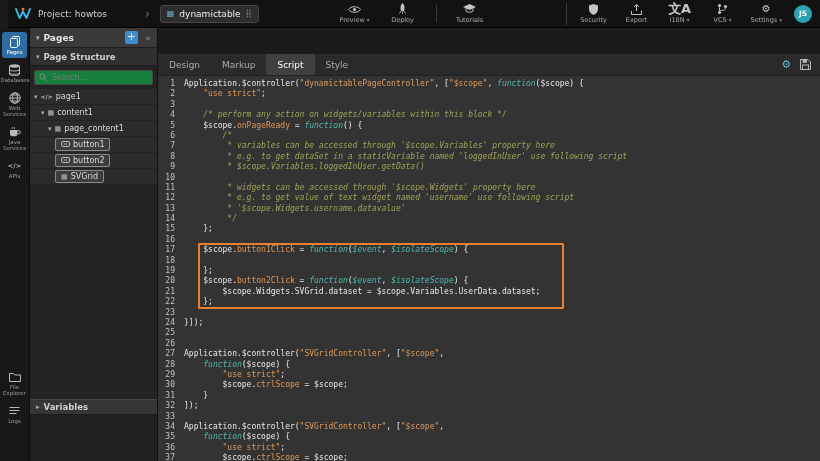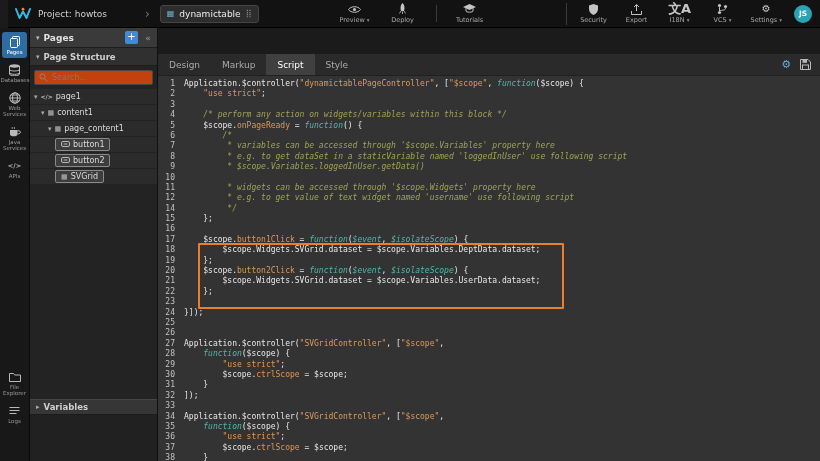--- a/index.html
+++ b/index.html
@@ -41,21 +41,21 @@
     flex-direction:column;border-right:1px solid #101010;z-index:3;}
   .panel-header{height:20px;background:#3a3a3a;display:flex;align-items:center;padding:0 3px 0 6px;gap:4px;border-bottom:1px solid #1d1d1d;}
   .panel-header .caret{font-size:7px;color:#bbb;}
   .ph-title{font-size:9px;font-weight:bold;color:#e2e2e2;flex:1;}
   .plus-btn{width:13px;height:13px;background:#3f8cd5;border-radius:2px;color:#fff;font-size:10px;
     line-height:12px;text-align:center;cursor:pointer;}
   .collapse-btn{width:12px;color:#9a9a9a;font-size:9px;text-align:center;cursor:pointer;}
   .panel-sub{height:18px;background:#303030;display:flex;align-items:center;gap:4px;padding:0 6px;
     border-bottom:1px solid #1d1d1d;font-size:8.5px;font-weight:bold;color:#cfcfcf;}
   .panel-sub .caret{font-size:7px;color:#aaa;}
-  .search-wrap{margin:4px;height:15px;background:#c2410c;border:1px solid #474747;border-radius:2px;
+  .search-wrap{margin:4px;height:15px;background:#15803d;border:1px solid #474747;border-radius:2px;
     display:flex;align-items:center;gap:4px;padding:0 4px;}
   .search-wrap input{flex:1;background:transparent;border:none;outline:none;color:#ccc;font-size:8px;
     font-family:"DejaVu Sans",sans-serif;width:80px;}
   .search-wrap input::placeholder{color:#7a7a7a;}
   .tree{display:flex;flex-direction:column;}
   .tree-row{height:16px;display:flex;align-items:center;gap:3px;background:#2b2b2b;border-bottom:1px solid #222;cursor:pointer;}
   .tree-caret{font-size:7px;color:#a8a8a8;}
   .tree-icon{font-size:7px;color:#b8b8b8;line-height:8px;}
   .tree-label{font-size:8px;color:#dcdcdc;white-space:nowrap;}
   .widget-box{display:flex;align-items:center;gap:3px;border:1px solid #8a8a8a;border-radius:2px;
@@ -340,25 +340,26 @@
       <div class="code-line"><span class="ln">3</span><span class="lt"></span></div>
       <div class="code-line"><span class="ln">4</span><span class="lt"><span class="c">    /* perform any action on widgets/variables within this block */</span></span></div>
       <div class="code-line"><span class="ln">5</span><span class="lt">    $scope.<span class="m">onPageReady</span> = <span class="k">function</span>() {</span></div>
       <div class="code-line"><span class="ln">6</span><span class="lt"><span class="c">        /*</span></span></div>
       <div class="code-line"><span class="ln">7</span><span class="lt"><span class="c">         * variables can be accessed through '$scope.Variables' property here</span></span></div>
       <div class="code-line"><span class="ln">8</span><span class="lt"><span class="c">         * e.g. to get dataSet in a staticVariable named 'loggedInUser' use following script</span></span></div>
       <div class="code-line"><span class="ln">9</span><span class="lt"><span class="c">         * $scope.Variables.loggedInUser.getData()</span></span></div>
       <div class="code-line"><span class="ln">10</span><span class="lt"></span></div>
       <div class="code-line"><span class="ln">11</span><span class="lt"><span class="c">         * widgets can be accessed through '$scope.Widgets' property here</span></span></div>
       <div class="code-line"><span class="ln">12</span><span class="lt"><span class="c">         * e.g. to get value of text widget named 'username' use following script</span></span></div>
+      <div class="code-line"><span class="ln">13</span><span class="lt"><span class="c">         * '$scope.Widgets.username.datavalue'</span></span></div>
       <div class="code-line"><span class="ln">14</span><span class="lt"><span class="c">         */</span></span></div>
       <div class="code-line"><span class="ln">15</span><span class="lt">    };</span></div>
       <div class="code-line"><span class="ln">16</span><span class="lt"></span></div>
       <div class="code-line"><span class="ln">17</span><span class="lt">    $scope.<span class="m">button1Click</span> = <span class="k">function</span>(<span class="kv">$event</span>, <span class="kv">$isolateScope</span>) {</span></div>
-      <div class="code-line"><span class="ln">18</span><span class="lt">        $scope.Widgets.SVGrid.dataset = $scope.Variables.DeptData.dataset;</span></div>
+      <div class="code-line"><span class="ln">18</span></div>
       <div class="code-line"><span class="ln">19</span><span class="lt">    };</span></div>
       <div class="code-line"><span class="ln">20</span><span class="lt">    $scope.<span class="m">button2Click</span> = <span class="k">function</span>(<span class="kv">$event</span>, <span class="kv">$isolateScope</span>) {</span></div>
       <div class="code-line"><span class="ln">21</span><span class="lt">        $scope.Widgets.SVGrid.dataset = $scope.Variables.UserData.dataset;</span></div>
       <div class="code-line"><span class="ln">22</span><span class="lt">    };</span></div>
       <div class="code-line"><span class="ln">23</span><span class="lt"></span></div>
       <div class="code-line"><span class="ln">24</span><span class="lt">}]);</span></div>
       <div class="code-line"><span class="ln">25</span><span class="lt"></span></div>
       <div class="code-line"><span class="ln">26</span><span class="lt"></span></div>
       <div class="code-line"><span class="ln">27</span><span class="lt">Application.$controller(<span class="s">"SVGridController"</span>, [<span class="s">"$scope"</span>,</span></div>
       <div class="code-line"><span class="ln">28</span><span class="lt">    <span class="k">function</span>($scope) {</span></div>

